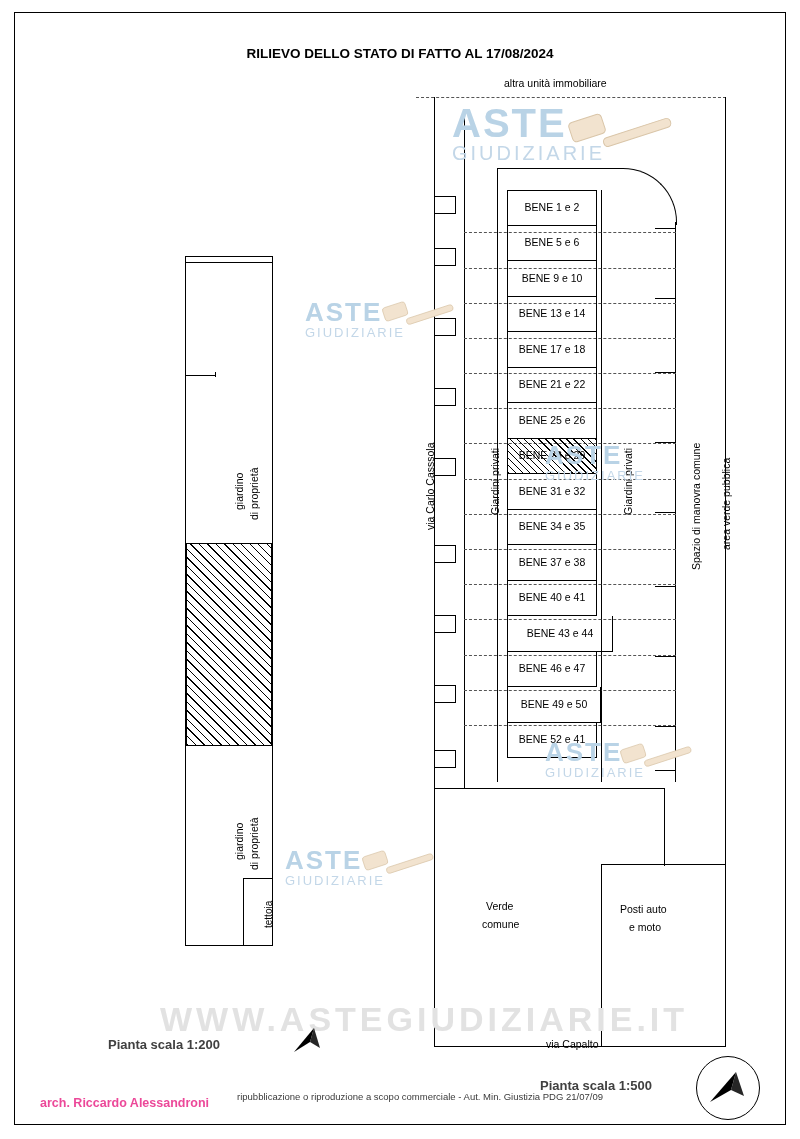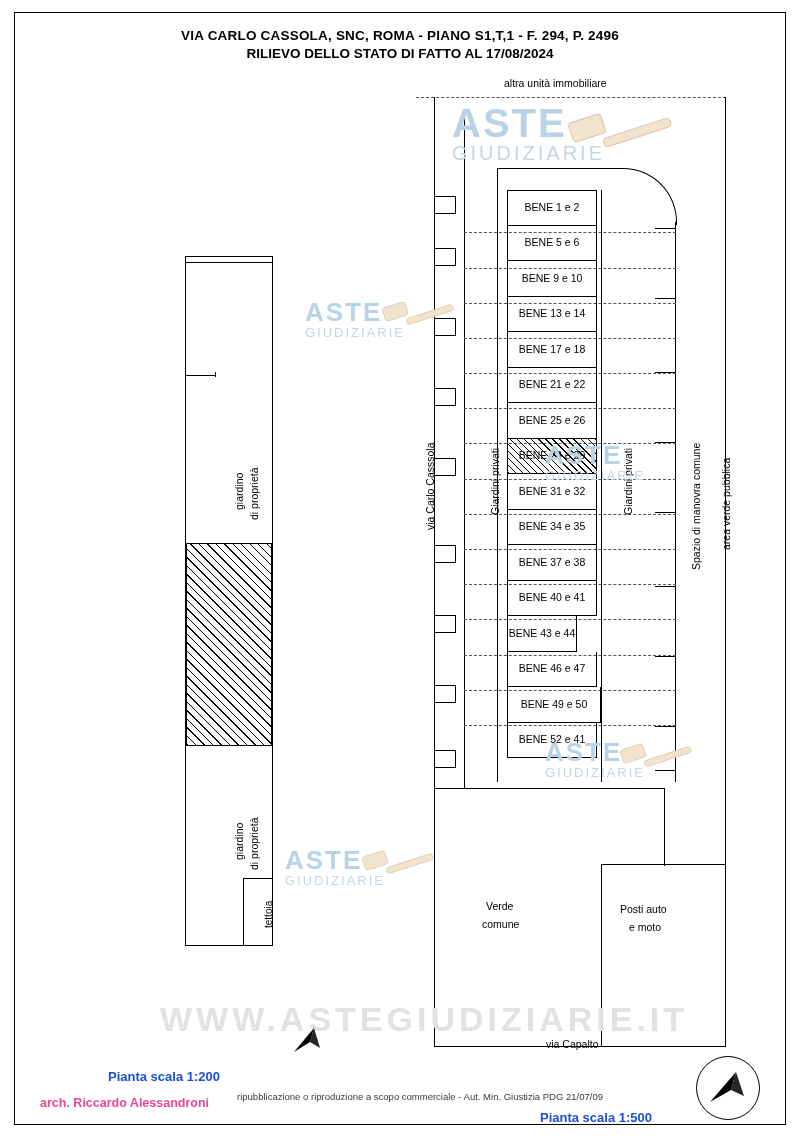--- a/index.html
+++ b/index.html
@@ -20,32 +20,31 @@
   .hatch{background-image:repeating-linear-gradient(45deg,#000 0,#000 1px,transparent 1px,transparent 5px);}
   .hatch-box{background-image:repeating-linear-gradient(45deg,#000 0,#000 1px,transparent 1px,transparent 6px);}
   .wm{position:absolute;pointer-events:none;}
   .wm .a1{font-size:40px;font-weight:bold;color:#b9d3e6;letter-spacing:2px;line-height:.95;}
   .wm .a2{font-size:20px;color:#c3d7e8;letter-spacing:3px;}
   .wm-sm .a1{font-size:26px;}
   .wm-sm .a2{font-size:13px;letter-spacing:2px;}
   .gavel{position:absolute;}
   .bigwm{position:absolute;left:160px;top:1000px;font-size:34px;color:#e2e2e2;letter-spacing:4px;font-weight:bold;white-space:nowrap;}
   .footnote{position:absolute;text-align:center;font-size:9.5px;color:#3a3a3a;}
-  .scalelbl{position:absolute;font-size:13px;font-weight:bold;color:#1d4ed8;margin-top:32px;}
+  .scalelbl{position:absolute;font-size:13px;font-weight:bold;color:#404040;}
   .arch{position:absolute;left:40px;top:1096px;font-size:12.5px;font-weight:bold;color:#ec4899;}
   .northbox{position:absolute;border:1px solid #000;border-radius:50%;}
 </style>
 </head>
 <body>
 
 <div id="page">
 
   <div class="frame"></div>
 
-  <div class="title">VIA CARLO CASSOLA, SNC, ROMA - PIANO S1,T,1 - F. 294, P. 2496</div>
   <div class="title2">RILIEVO DELLO STATO DI FATTO AL 17/08/2024</div>
 
   <div class="txt" style="left:504px;top:77px;">altra unità immobiliare</div>
   <div class="dash-h" style="left:416px;top:97px;width:310px;"></div>
 
   <div class="ln vl" style="left:725px;top:97px;height:950px;"></div>
 
   <div class="ln vl" style="left:434px;top:97px;height:950px;"></div>
 
   <div class="ln hl" style="left:434px;top:1046px;width:292px;"></div>
@@ -99,21 +98,21 @@
       <div class="cell" style="left: 507px; top: 261px; width: 90px; height: 35.5px;">BENE 9 e 10</div>
       <div class="cell" style="left: 507px; top: 296.5px; width: 90px; height: 35.5px;">BENE 13 e 14</div>
       <div class="cell" style="left: 507px; top: 332px; width: 90px; height: 35.5px;">BENE 17 e 18</div>
       <div class="cell" style="left: 507px; top: 367.5px; width: 90px; height: 35.5px;">BENE 21 e 22</div>
       <div class="cell" style="left: 507px; top: 403px; width: 90px; height: 35.5px;">BENE 25 e 26</div>
       <div class="cell hatch" style="left: 507px; top: 438.5px; width: 90px; height: 35.5px;">BENE 28 e 29</div>
       <div class="cell" style="left: 507px; top: 474px; width: 90px; height: 35.5px;">BENE 31 e 32</div>
       <div class="cell" style="left: 507px; top: 509.5px; width: 90px; height: 35.5px;">BENE 34 e 35</div>
       <div class="cell" style="left: 507px; top: 545px; width: 90px; height: 35.5px;">BENE 37 e 38</div>
       <div class="cell" style="left: 507px; top: 580.5px; width: 90px; height: 35.5px;">BENE 40 e 41</div>
-      <div class="cell" style="left: 507px; top: 616px; width: 70px; height: 35.5px;">BENE 43 e 44</div>
+      <div class="cell" style="left: 507px; top: 616px; width: 106px; height: 35.5px;">BENE 43 e 44</div>
       <div class="cell" style="left: 507px; top: 651.5px; width: 90px; height: 35.5px;">BENE 46 e 47</div>
       <div class="cell" style="left: 507px; top: 687px; width: 94px; height: 35.5px;">BENE 49 e 50</div>
       <div class="cell" style="left: 507px; top: 722.5px; width: 90px; height: 35.5px;">BENE 52 e 41</div>
     </div>
 
   <div class="ln vl" style="left:601px;top:864px;height:182px;"></div>
   <div class="ln hl" style="left:601px;top:864px;width:124px;"></div>
   <div class="ln hl" style="left:434px;top:788px;width:230px;"></div>
   <div class="ln vl" style="left:664px;top:788px;height:78px;"></div>
 

